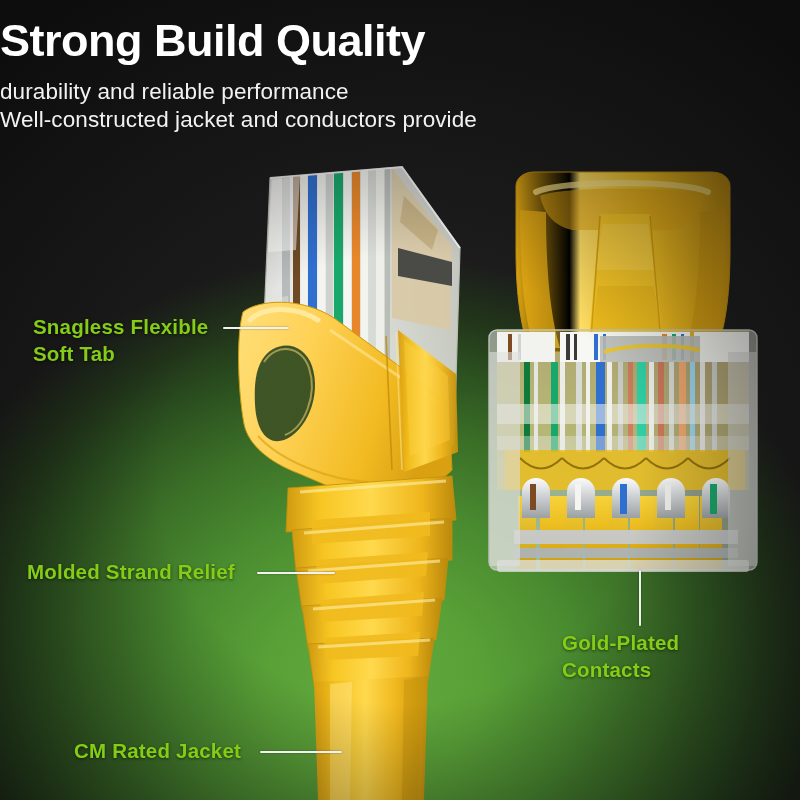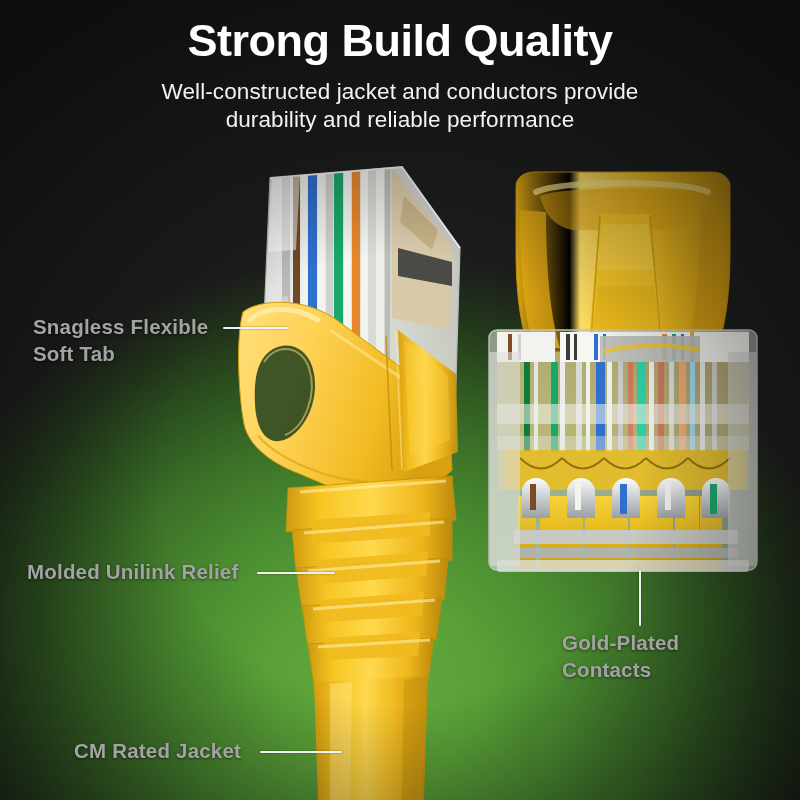--- a/index.html
+++ b/index.html
@@ -24,33 +24,33 @@
     background:radial-gradient(ellipse 56% 62% at 47% 62%,
         #63ac3e 0%, #59a037 22%, #4a8c30 40%,
         #3b6f27 58%, #2c5220 72%, #22361a 84%, #1c1c1c 97%);
   }
   .bg-vign {
     position:absolute; inset:0;
     background:radial-gradient(ellipse 75% 70% at 50% 60%,
        rgba(0,0,0,0) 40%, rgba(10,10,10,.55) 82%, rgba(12,12,12,.9) 100%);
   }
   
-  .header { position:absolute; left:0; top:0; width:800px; text-align:center; }
+  .header { position:absolute; left:0; top:0; width:800px; text-align:left; }
   .title {
     margin-top:17px;
     font-size:45px; font-weight:bold; color:#ffffff;
     letter-spacing:-0.5px; line-height:1.06;
   }
   .subtitle {
     margin-top:13px;
     font-size:22.5px; color:#f2f2f2; line-height:1.28;
     letter-spacing:.1px;
   }
   
-  .callout { position:absolute; color:#a3a3a3; }
+  .callout { position:absolute; color:#84cc16; }
   .callout .txt {
     font-size:20.5px; font-weight:bold; line-height:1.32;
     letter-spacing:.2px; white-space:pre-line;
     text-shadow:0 1px 3px rgba(0,0,0,.55);
   }
   .lead-h {
     position:absolute; height:2px;
     background:#f2f2f2; border-radius:1px;
     box-shadow:0 0 2px rgba(0,0,0,.4);
   }
@@ -337,33 +337,33 @@
 
       <rect x="497" y="560" width="252" height="12" rx="3" fill="#dcdeda" opacity=".8"></rect>
     </g>
   </svg>
 
   <div class="bg-vign"></div>
 
   <div class="header">
     <div class="title">Strong Build Quality</div>
     <div class="subtitle">
+      <div>durability and reliable performance</div>
       <div>Well-constructed jacket and conductors provide</div>
-      <div>durability and reliable performance</div>
     </div>
   </div>
 
   <div class="callout c-tab">
     <div class="txt">Snagless Flexible
 Soft Tab</div>
   </div>
   <div class="lead-h" style="left:223px; top:327px; width:66px;"></div>
 
   <div class="callout c-strand">
-    <div class="txt">Molded Unilink Relief</div>
+    <div class="txt">Molded Strand Relief</div>
   </div>
   <div class="lead-h" style="left:257px; top:572px; width:78px;"></div>
 
   <div class="callout c-jacket">
     <div class="txt">CM Rated Jacket</div>
   </div>
   <div class="lead-h" style="left:260px; top:751px; width:82px;"></div>
 
   <div class="callout c-gold">
     <div class="txt">Gold-Plated

